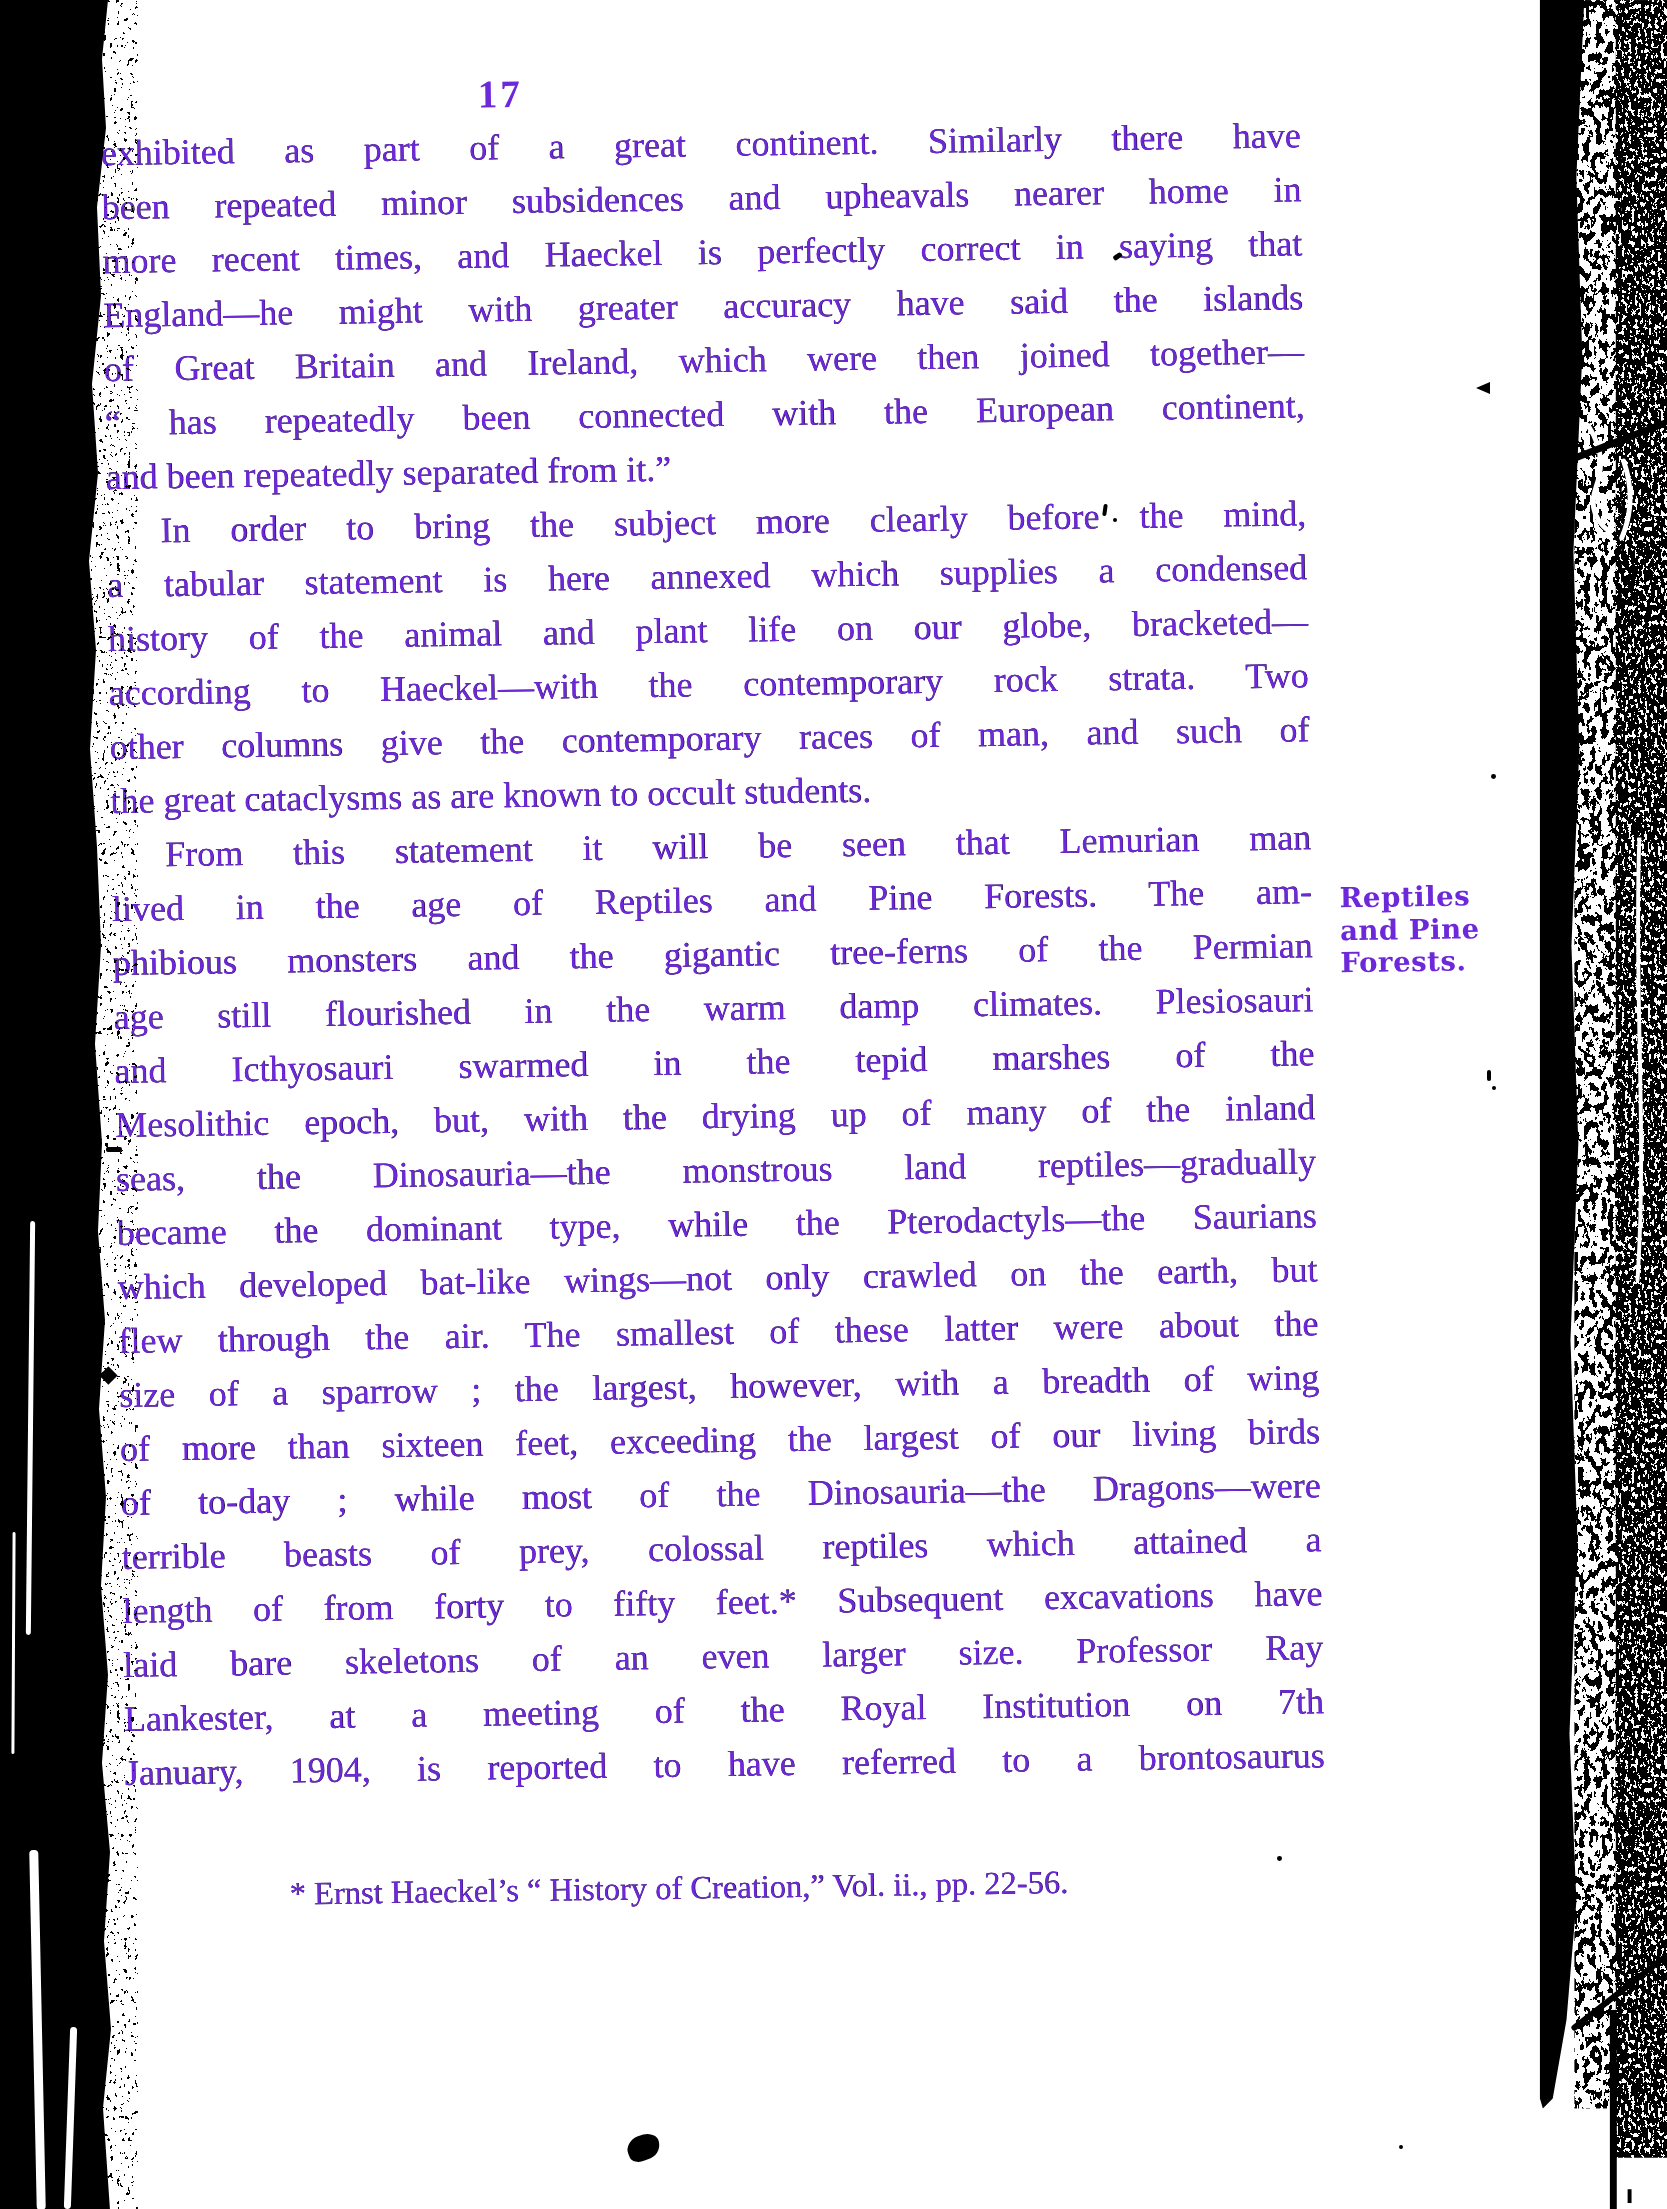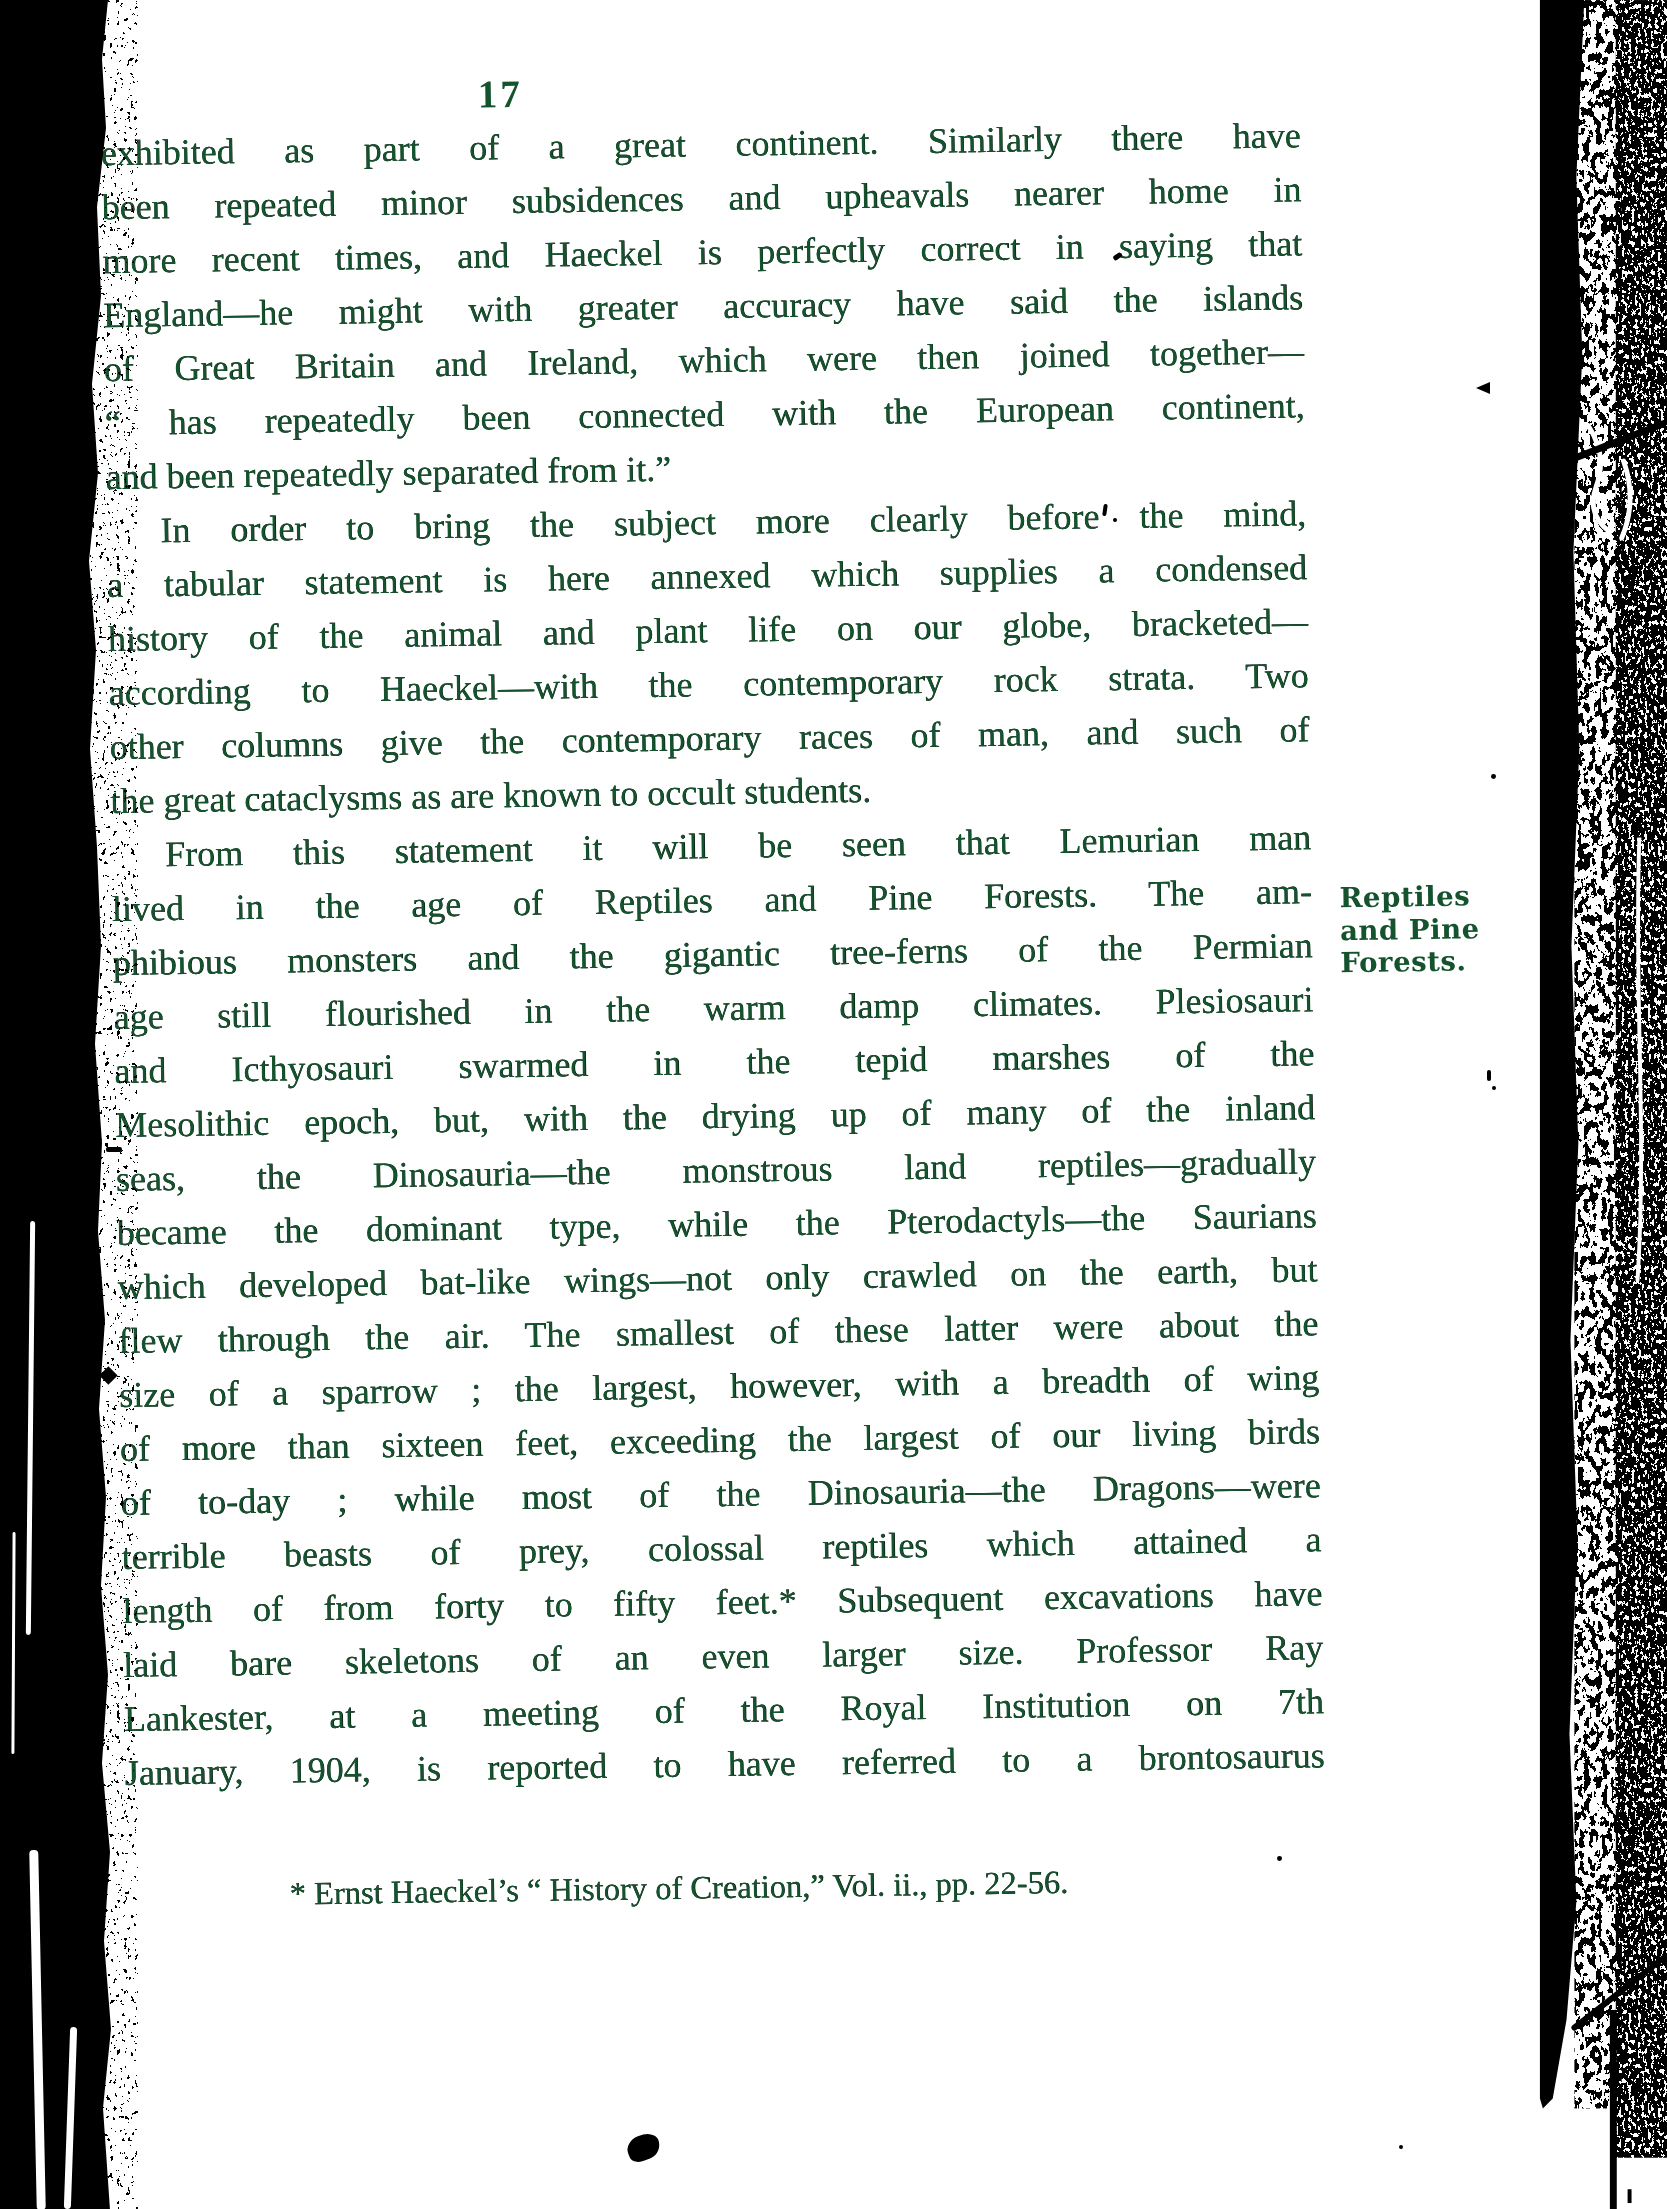--- a/index.html
+++ b/index.html
@@ -1,19 +1,19 @@
 <!DOCTYPE html>
 <html><head>
 <meta charset="utf-8">
 <style>
   html,body { margin:0; padding:0; background:#777; }
   .page {
     position:relative; width:1668px; height:2210px;
     background:#ffffff; overflow:hidden;
-    font-family:"Liberation Serif", serif; color:#14532d;
+    font-family:"Liberation Serif", serif; color:#6d28d9;
   }
   
   .content {
     position:absolute; inset:0;
     transform:rotate(-0.85deg);
     transform-origin:118px 985px;
   }
   .folio {
     position:absolute; left:491px; top:77px;
     font-size:39px; letter-spacing:3px; font-weight:bold;

